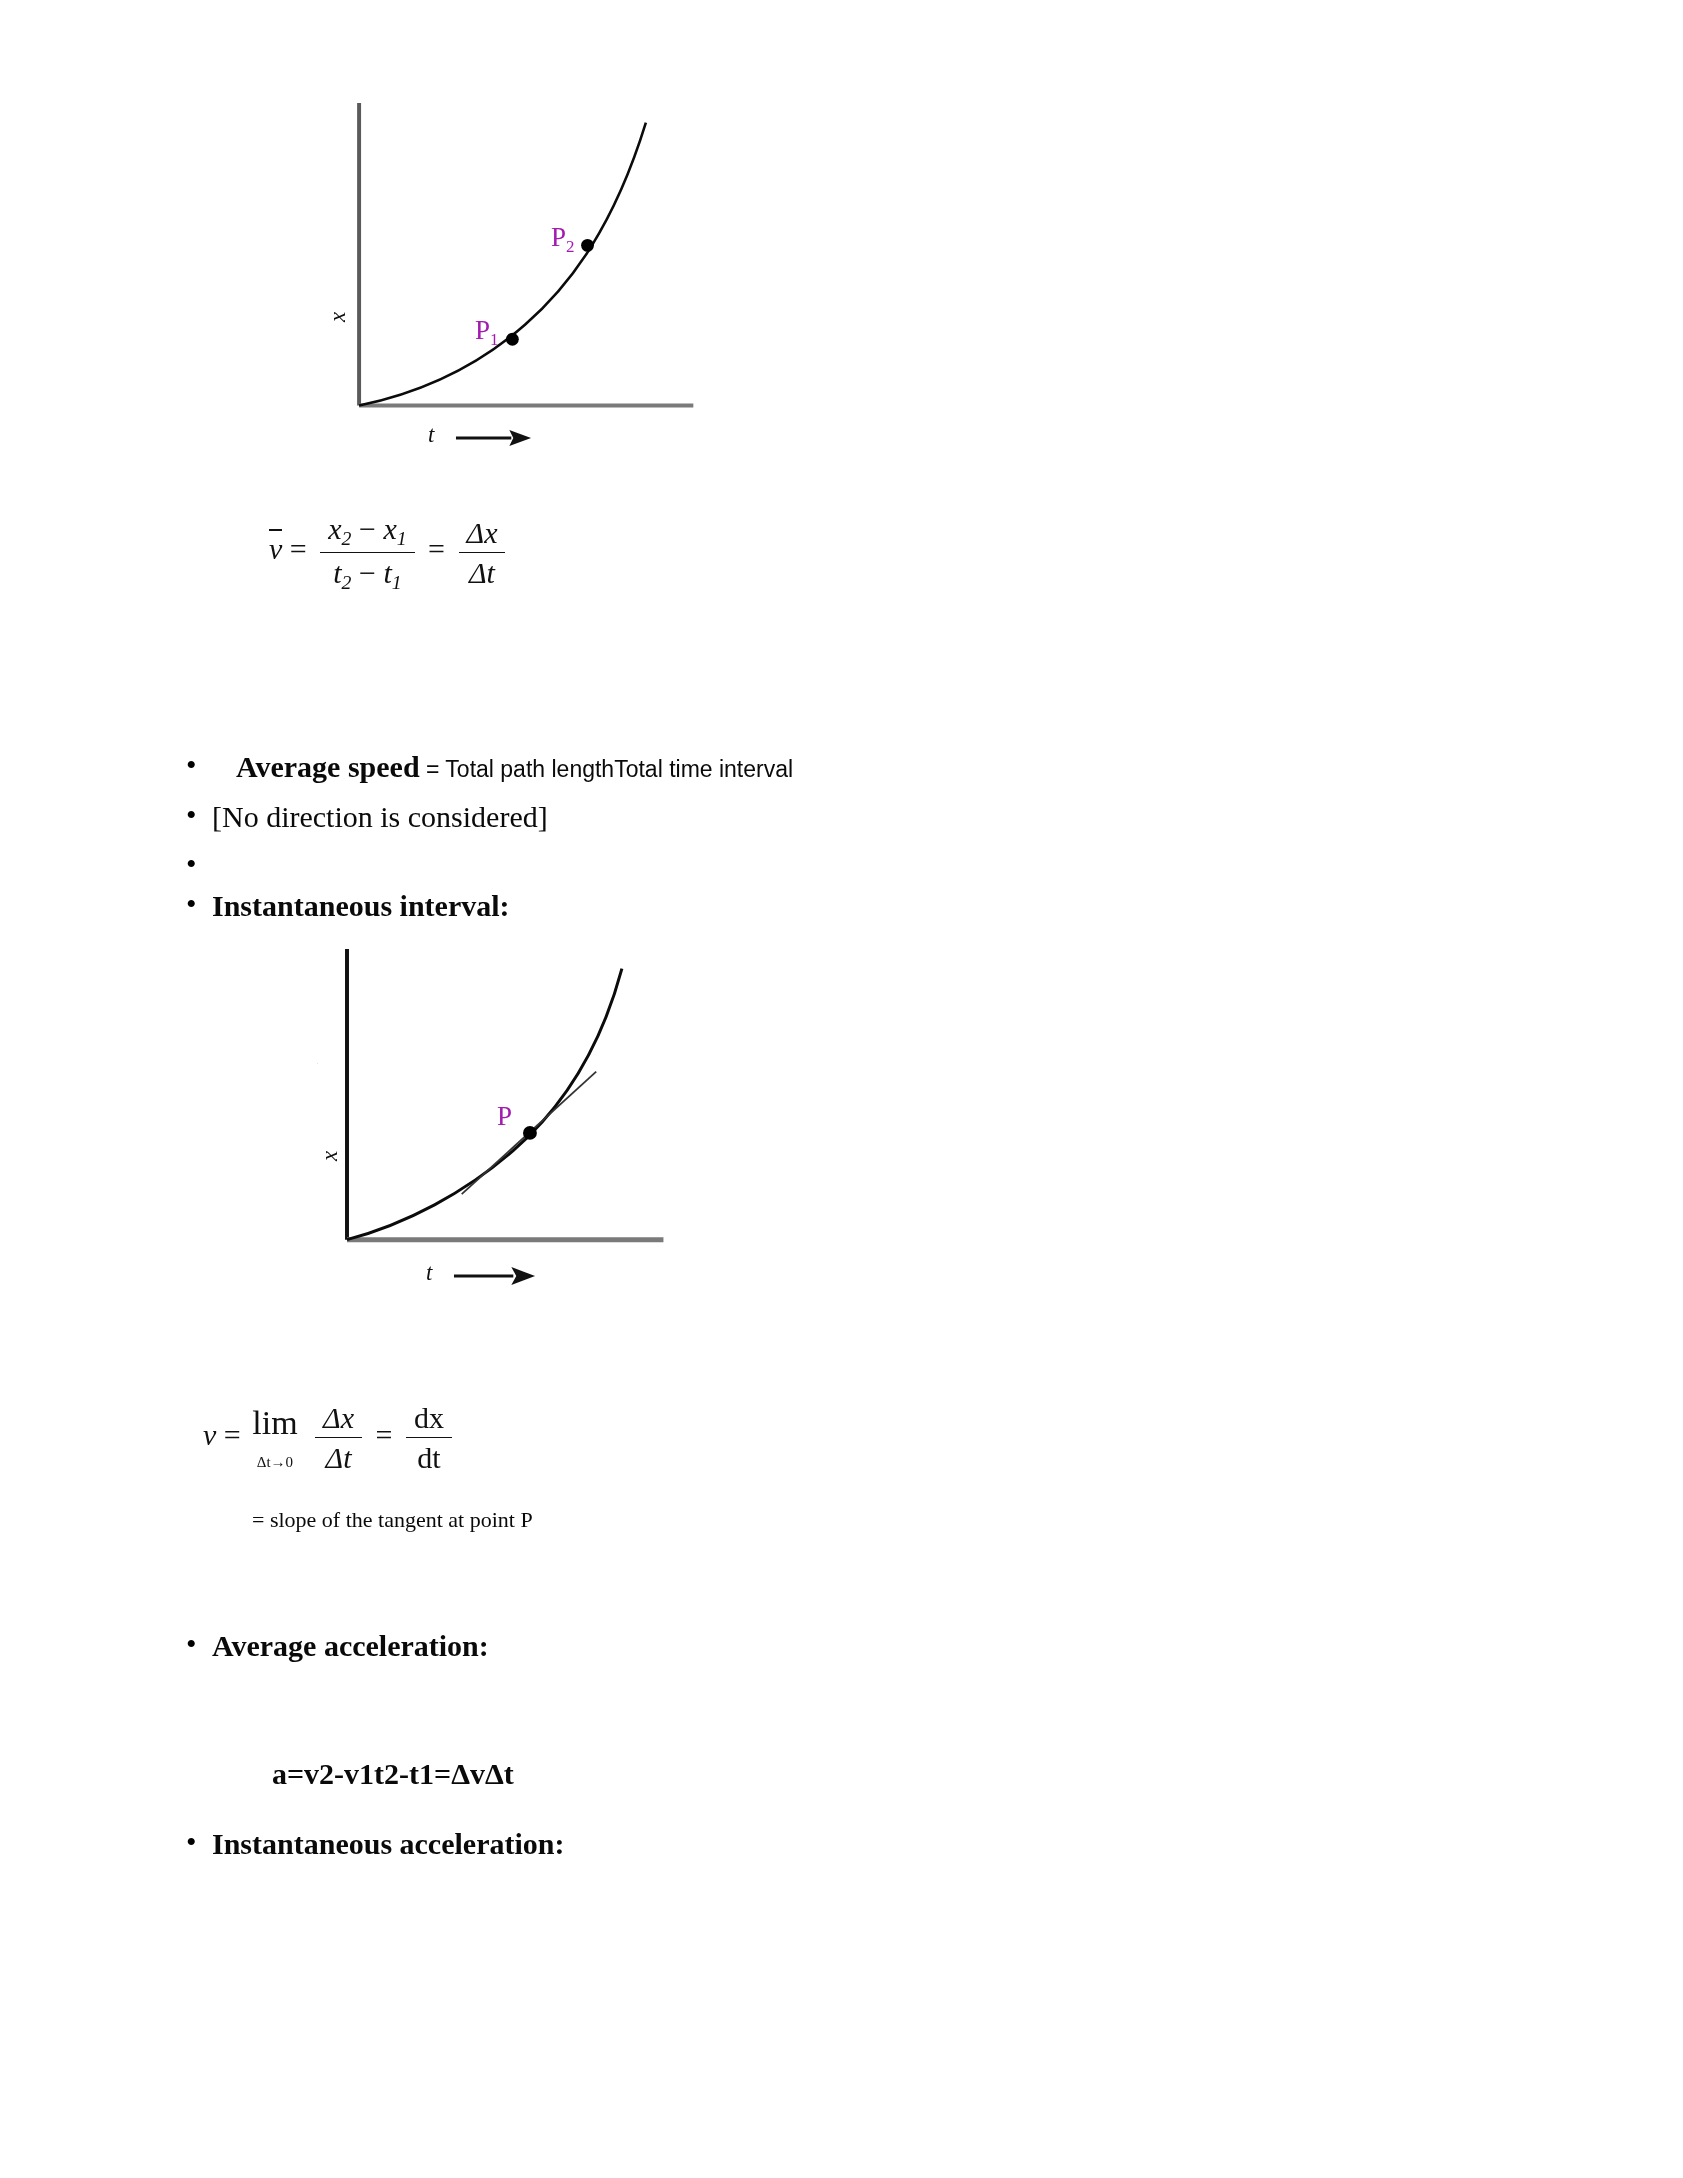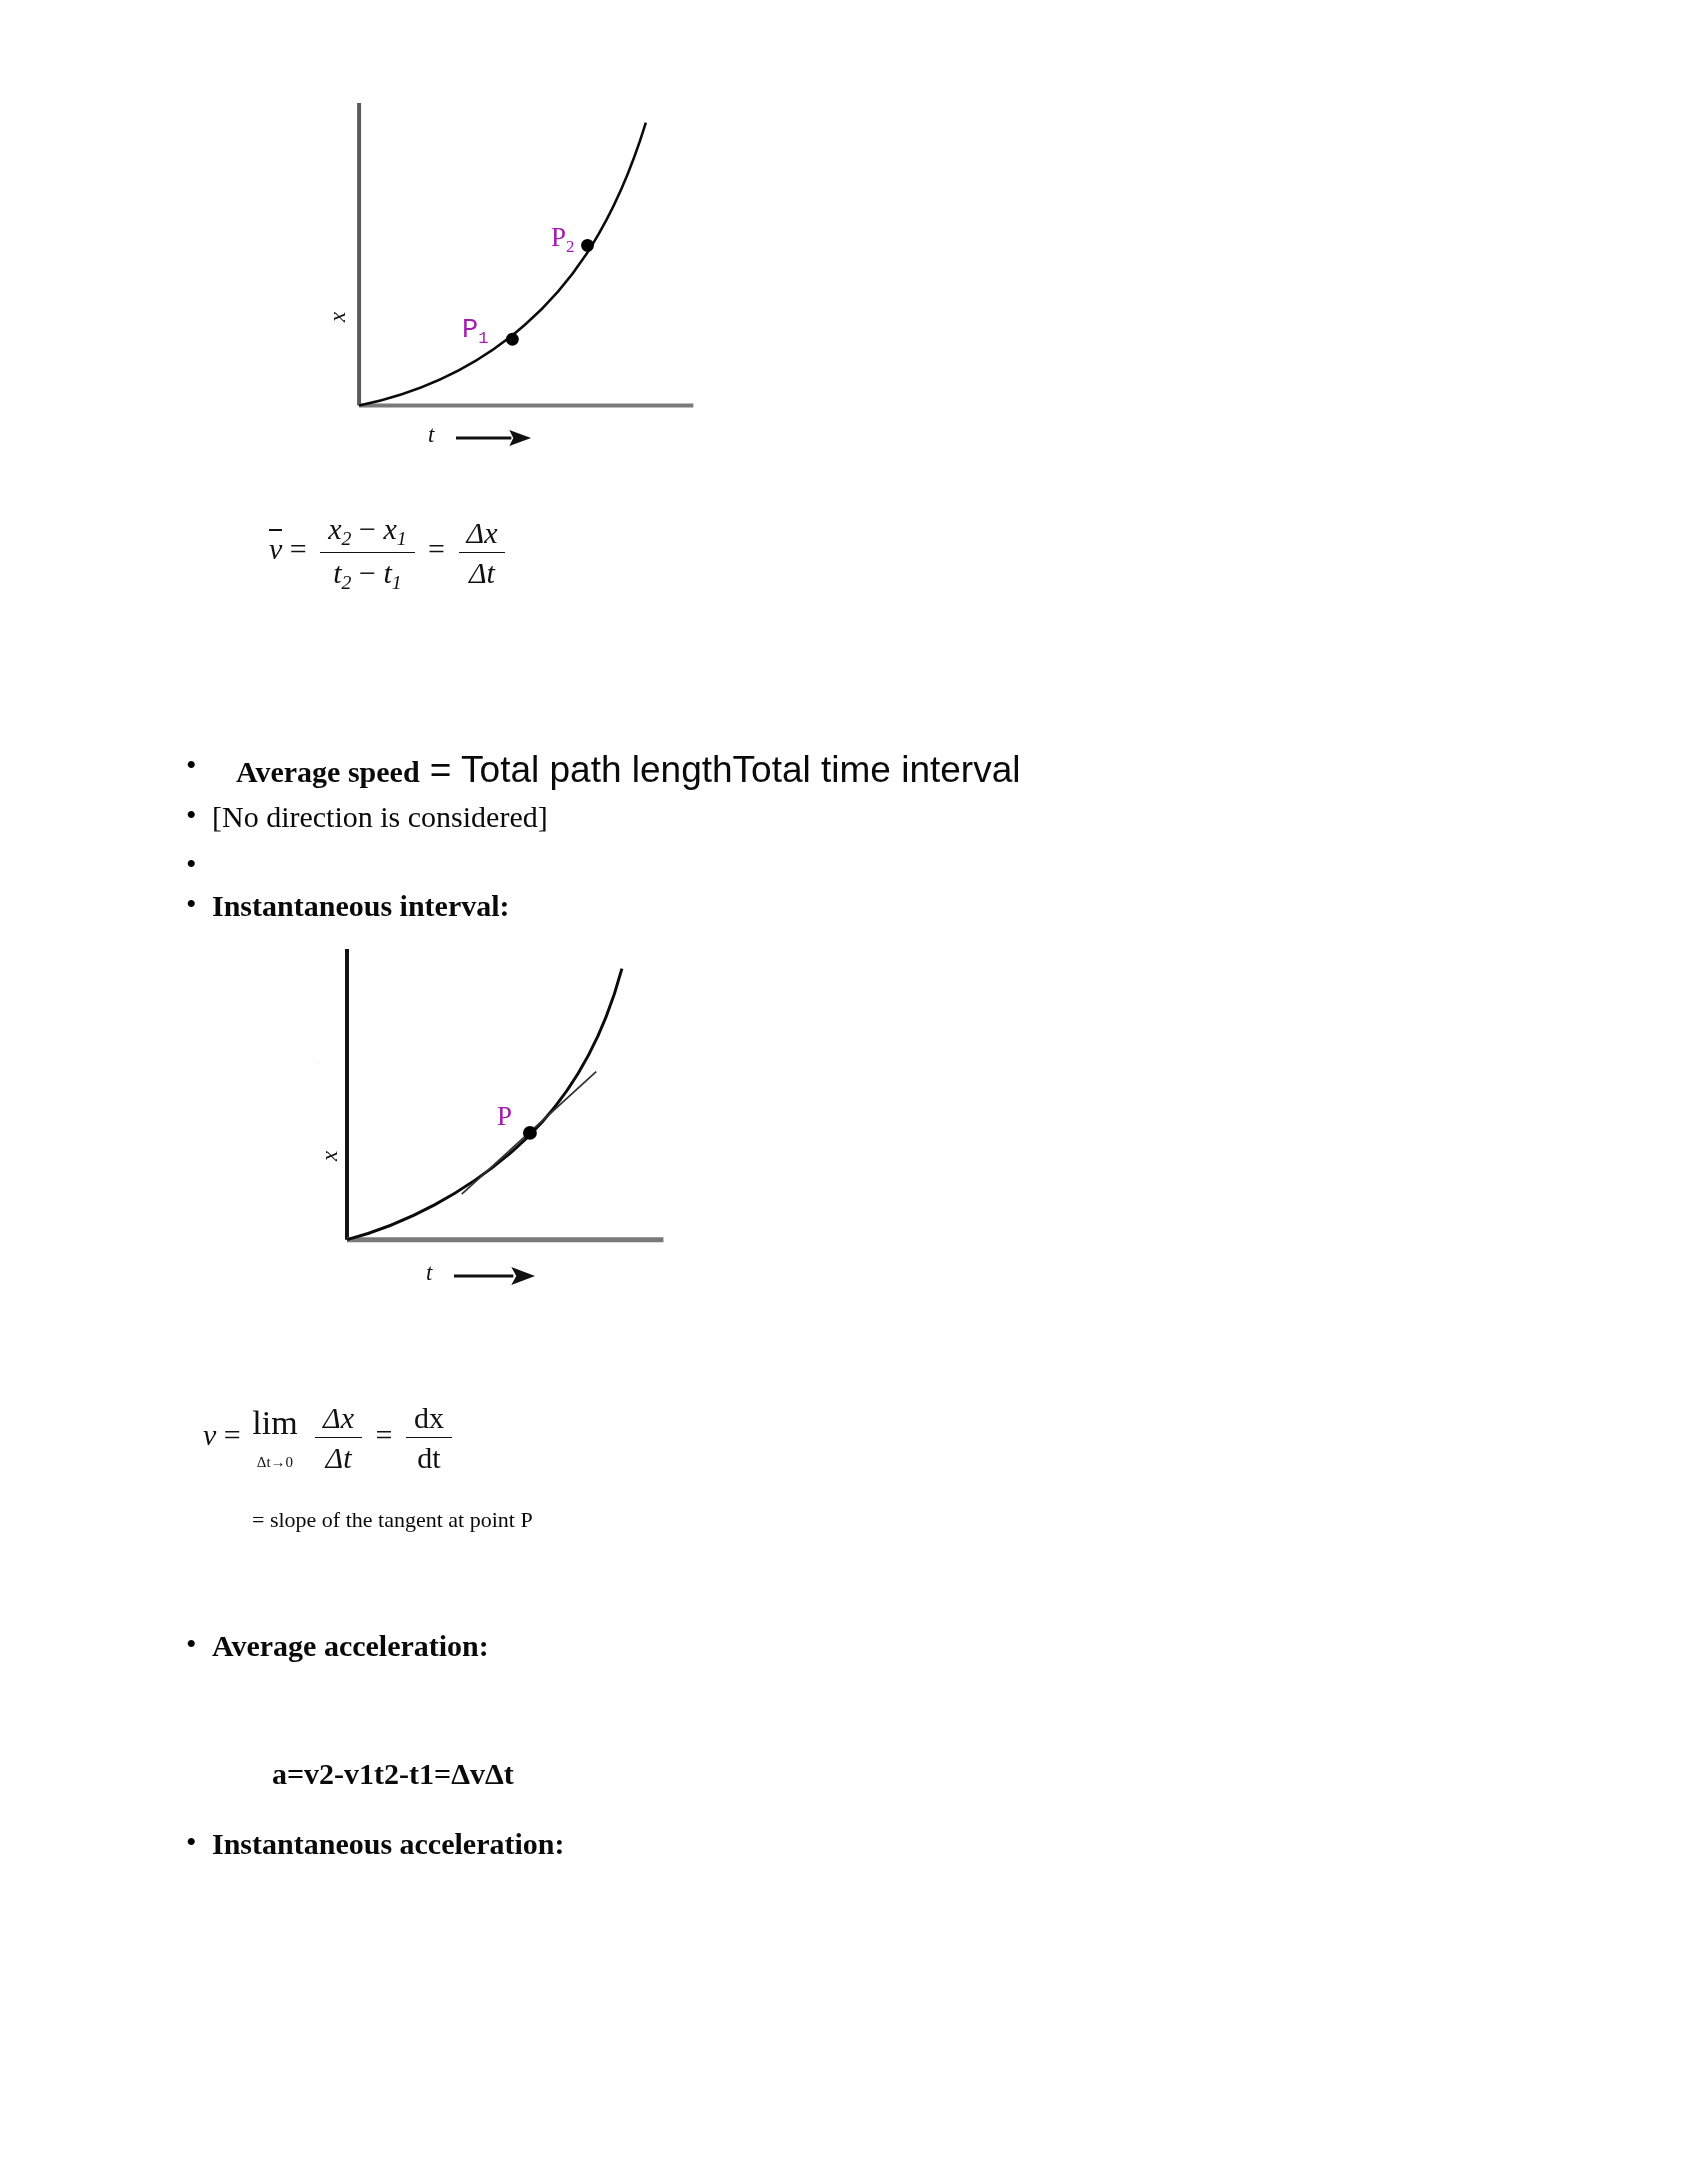--- a/index.html
+++ b/index.html
@@ -153,21 +153,21 @@
     line-height: 1.1;
     color: #0a0a0a;
   }
   .bullet-text.bold { font-weight: bold; }
   .bullet-text .lead {
     font-weight: bold;
   }
   .bullet-text .rest {
     font-family: "Liberation Sans", sans-serif;
     font-weight: normal;
-    font-size: 37px;
+    font-size: 23px;
   }
   .indent-extra { padding-left: 24px; }
 
   .eq-centered {
     position: absolute;
     font-family: "Liberation Serif", serif;
     font-weight: bold;
     font-size: 30px;
     color: #0a0a0a;
     white-space: nowrap;
@@ -198,21 +198,21 @@
     </svg>
 
     <div class="axis-label-y" style="left:-12px; top:223px;">x</div>
 
     <div class="axis-label-x" style="left:91px; top:323px;">t</div>
     <svg style="position:absolute; left:117px; top:327px;" width="83" height="24" viewBox="0 0 84 24" xmlns="http://www.w3.org/2000/svg">
       <line x1="2" y1="12" x2="58" y2="12" stroke="#111" stroke-width="3.2"></line>
       <path d="M 78 12 L 56 4 L 60 12 L 56 20 Z" fill="#111"></path>
     </svg>
 
-    <div class="pt-label" style="left:125px; top:216px;font-family:Liberation Mono, monospace;">
+    <div class="pt-label" style="left:138px; top:216px;">
       <span>P</span><sub>1</sub>
     </div>
     <div class="pt-label" style="left:214px; top:123px;">
       <span>P</span><sub>2</sub>
     </div>
   </div>
 
   <div class="formula-block" style="left:269px; top:507px; font-size:30px;">
     <span class="vbar">v</span>
     <span style="font-style:normal;">=</span>

